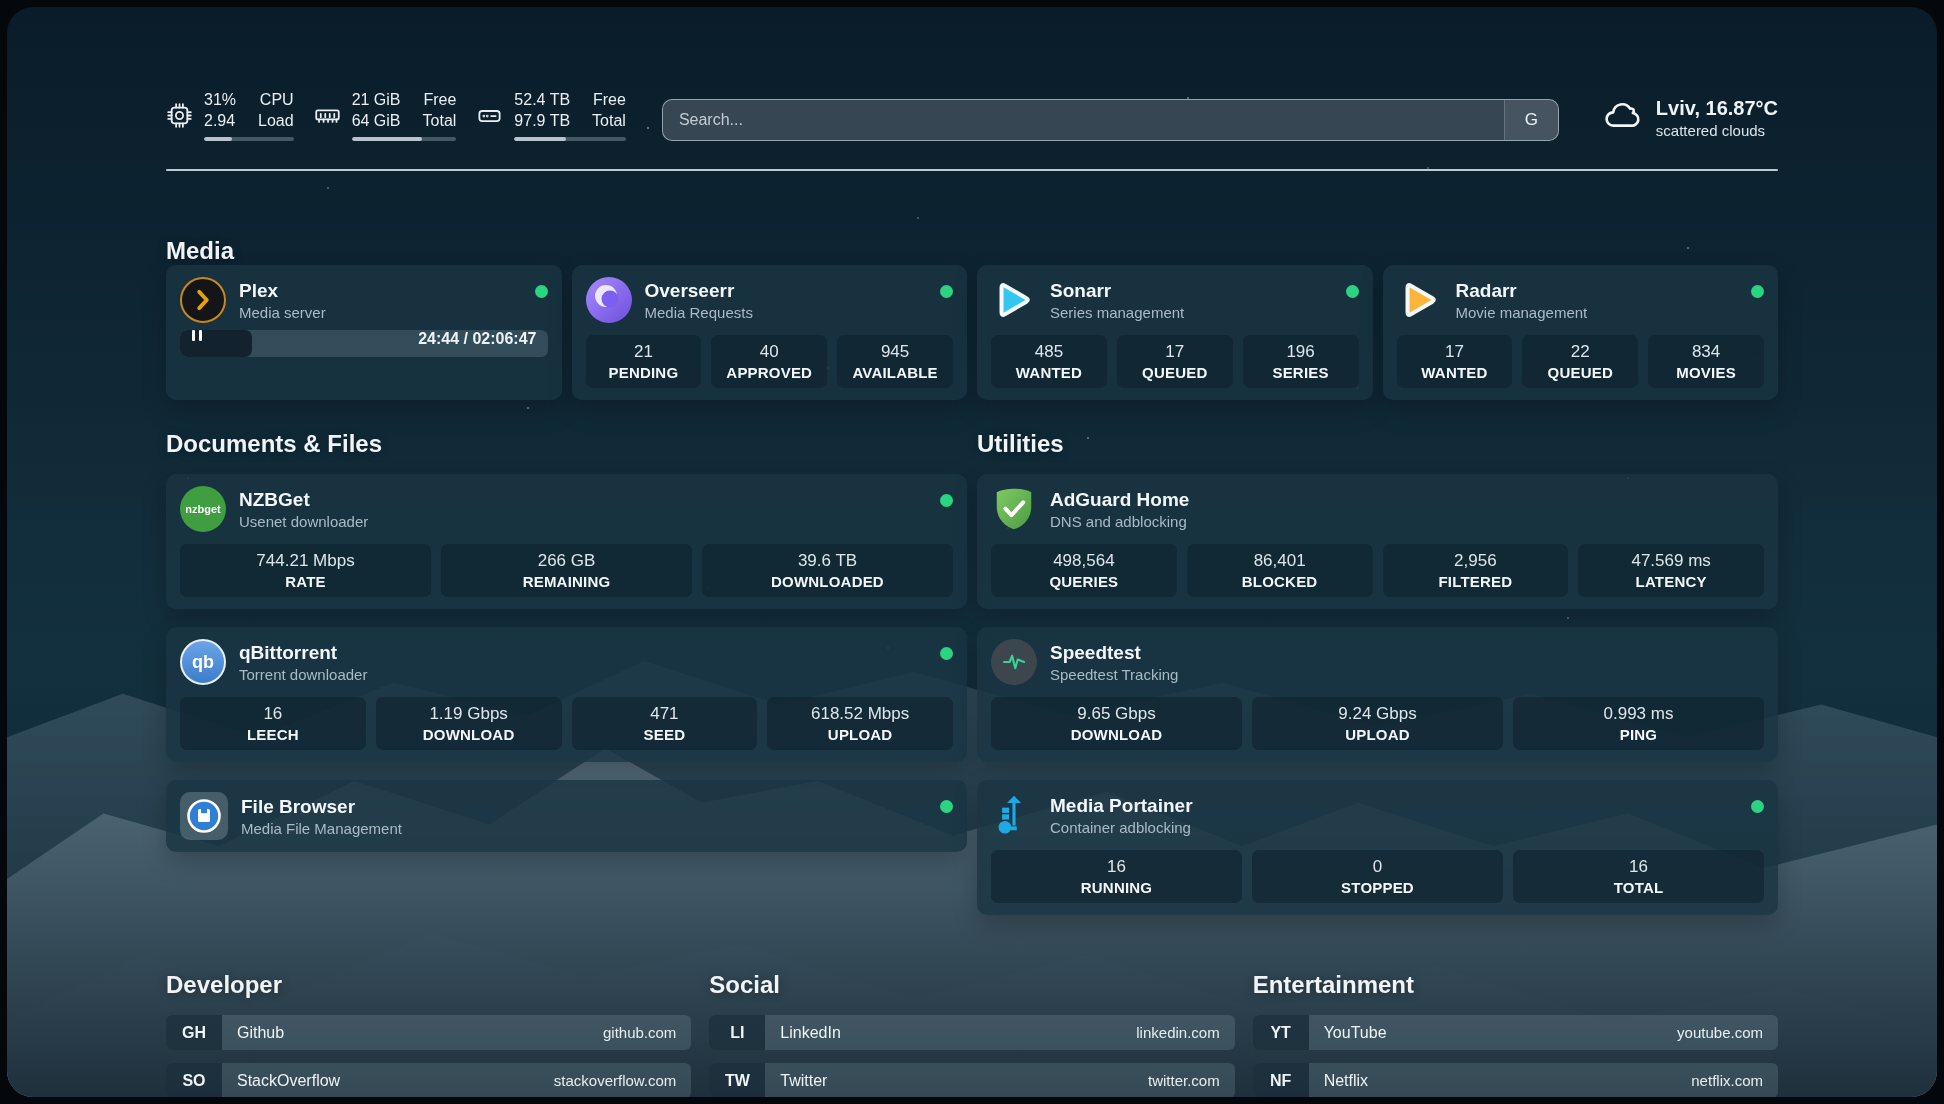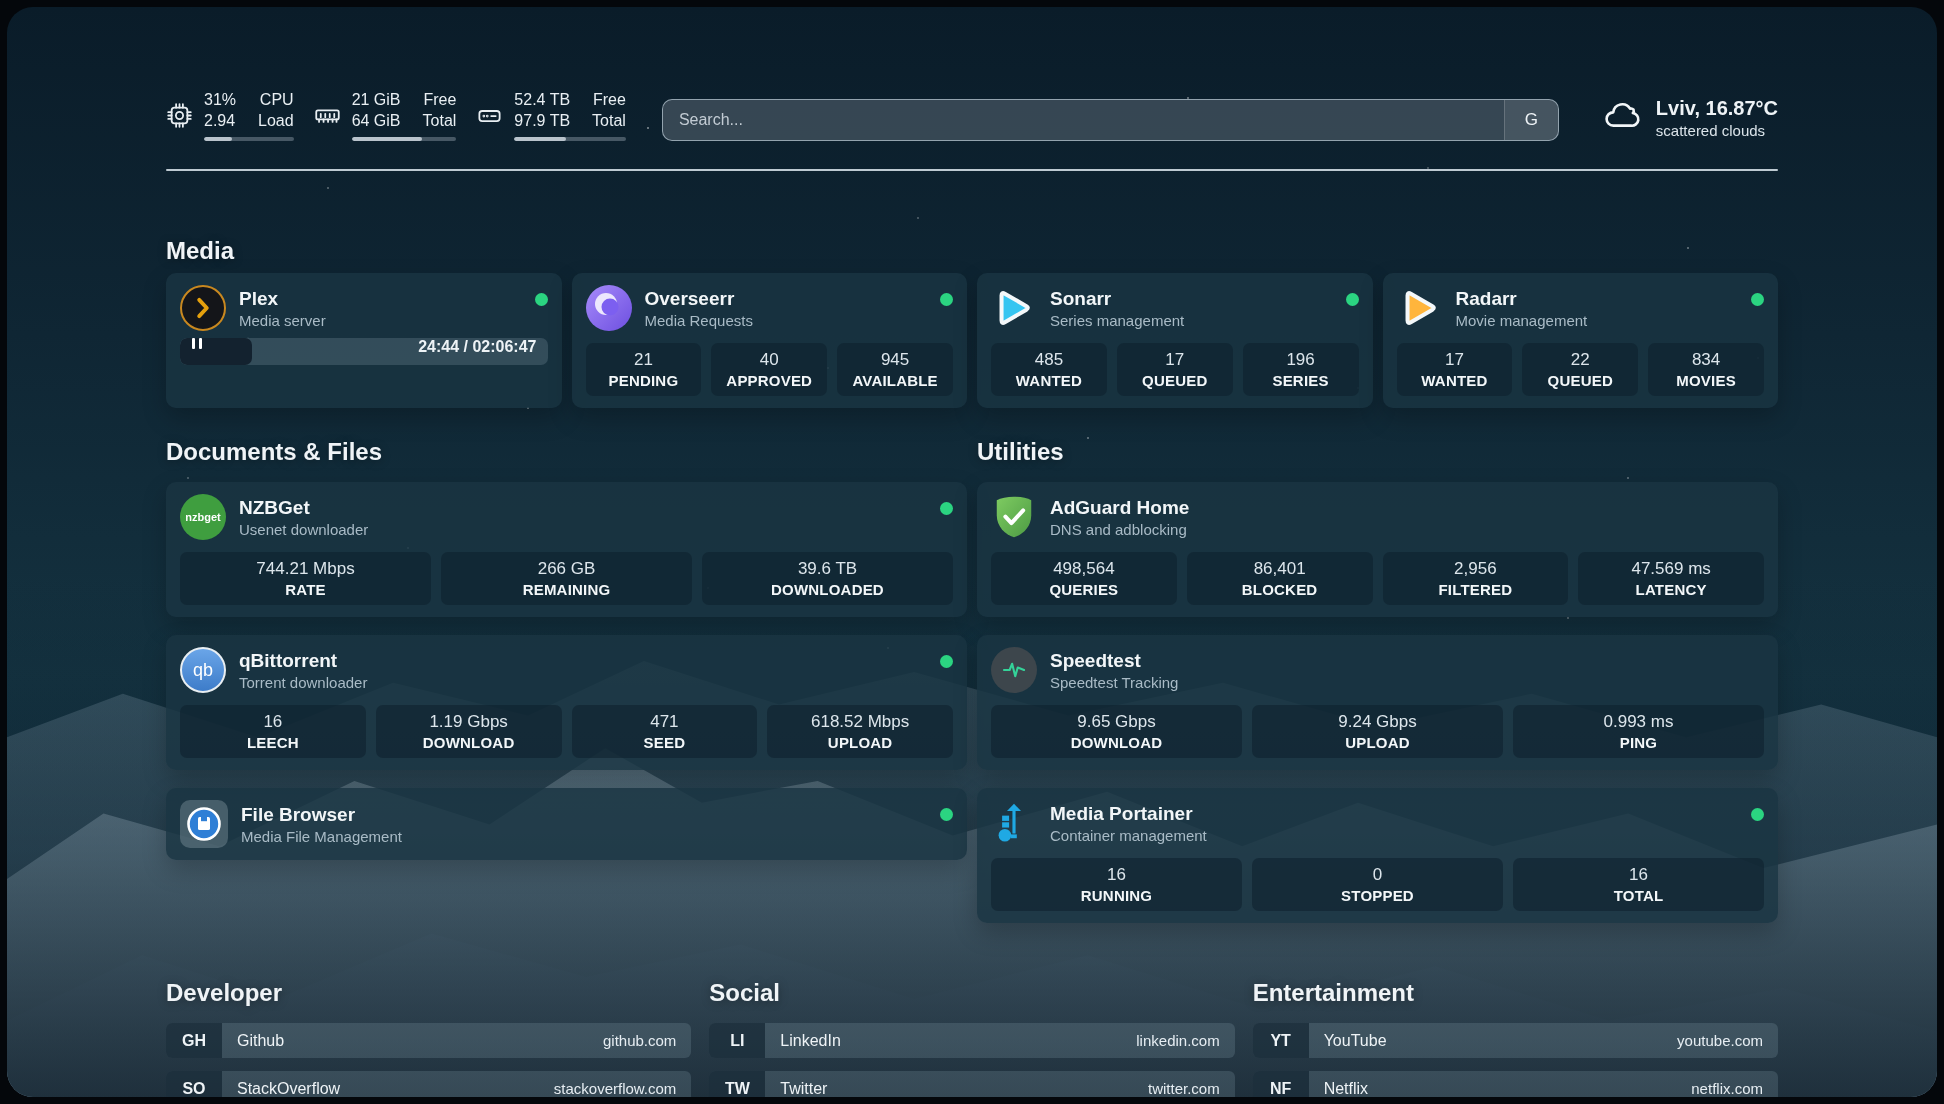--- a/index.html
+++ b/index.html
@@ -52,38 +52,38 @@
 
   .weather { display:flex; align-items:center; gap:13px; }
   .weather .w-loc { font-size:20px; font-weight:600; }
   .weather .w-cond { font-size:15px; color:#dbe4ea; margin-top:2px; }
 
   .divider { margin-top:28px; height:2px; background:rgba(222,231,238,.85); border-radius:1px; }
 
   
   h2.sec { font-size:24px; font-weight:600; color:#f0f4f7; text-shadow:0 1px 10px rgba(0,0,0,.35); }
   .sec-media { margin-top:66px; }
-  .grid-4 { display:grid; grid-template-columns:repeat(4,1fr); gap:10px; margin-top:8px; }
+  .grid-4 { display:grid; grid-template-columns:repeat(4,1fr); gap:10px; margin-top:0; }
   .two-col { display:grid; grid-template-columns:1fr 1fr; gap:10px; margin-top:30px; align-items:start; }
   .col { display:flex; flex-direction:column; }
   .col .card { margin-top:18px; }
   .col h2.sec { margin-bottom:0; }
   .col .card:first-of-type { margin-top:16px; }
 
   .card { background:rgba(26,53,66,.82); border-radius:10px; padding:12px 14px;
           box-shadow:0 10px 24px rgba(0,0,0,.22); display:flex; flex-direction:column; }
   .card-head { display:flex; align-items:center; gap:13px; }
   .titles { display:flex; flex-direction:column; gap:2px; }
   .titles .t { font-size:19px; font-weight:600; color:#f2f6f8; }
   .titles .d { font-size:15px; color:#a9bbc6; }
   .dot { width:13px; height:13px; border-radius:50%; background:#2bd481; margin-left:auto; align-self:flex-start; margin-top:8px; }
 
   .logo { width:46px; height:46px; border-radius:50%; display:flex; align-items:center; justify-content:center; flex-shrink:0; }
   .logo.plex { background:#141519; border:2px solid #c9881f; }
-  .logo.qbit { background:linear-gradient(180deg,#6aa5e8,#3d7cc9); color:#fff; font-weight:400; font-size:18px; border:2px solid #e8eef2; }
+  .logo.qbit { background:linear-gradient(180deg,#6aa5e8,#3d7cc9); color:#fff; font-weight:700; font-size:18px; border:2px solid #e8eef2; }
   .logo.nzb  { background:#3f9e3f; color:#fff; font-size:11px; font-weight:700; }
   .logo.none { background:transparent; border-radius:0; }
   .fb-outer { width:48px; height:48px; border-radius:10px; background:rgba(225,236,243,.22);
               display:flex; align-items:center; justify-content:center; flex-shrink:0; }
 
   .stat-row { display:grid; gap:10px; margin-top:auto; padding-top:12px; }
   .cols-3 { grid-template-columns:repeat(3,1fr); }
   .cols-4 { grid-template-columns:repeat(4,1fr); }
   .stat-box { background:rgba(12,31,43,.55); border-radius:7px; padding:7px 8px; text-align:center; }
   .stat-box .v { font-size:17px; color:#dde6ec; }
@@ -497,21 +497,21 @@
                 <polygon points="12,1 16,5.2 8,5.2"></polygon>
                 <rect x="11.1" y="4.5" width="1.8" height="13.5"></rect>
                 <rect x="5.2" y="7.8" width="4" height="3"></rect>
                 <rect x="5.2" y="11.6" width="4" height="3"></rect>
                 <rect x="10.2" y="18.5" width="3.4" height="2.2"></rect>
                 <circle cx="6.8" cy="19" r="3.6"></circle>
               </svg>
             </span>
             <div class="titles">
               <div class="t">Media Portainer</div>
-              <div class="d">Container management</div>
+              <div class="d">Container adblocking</div>
             </div>
             <span class="dot"></span>
           </div>
           <div class="stat-row cols-3">
             <div class="stat-box">
               <div class="v">16</div>
                 <div class="l">RUNNING</div>
             </div>
             <div class="stat-box">
               <div class="v">0</div>

